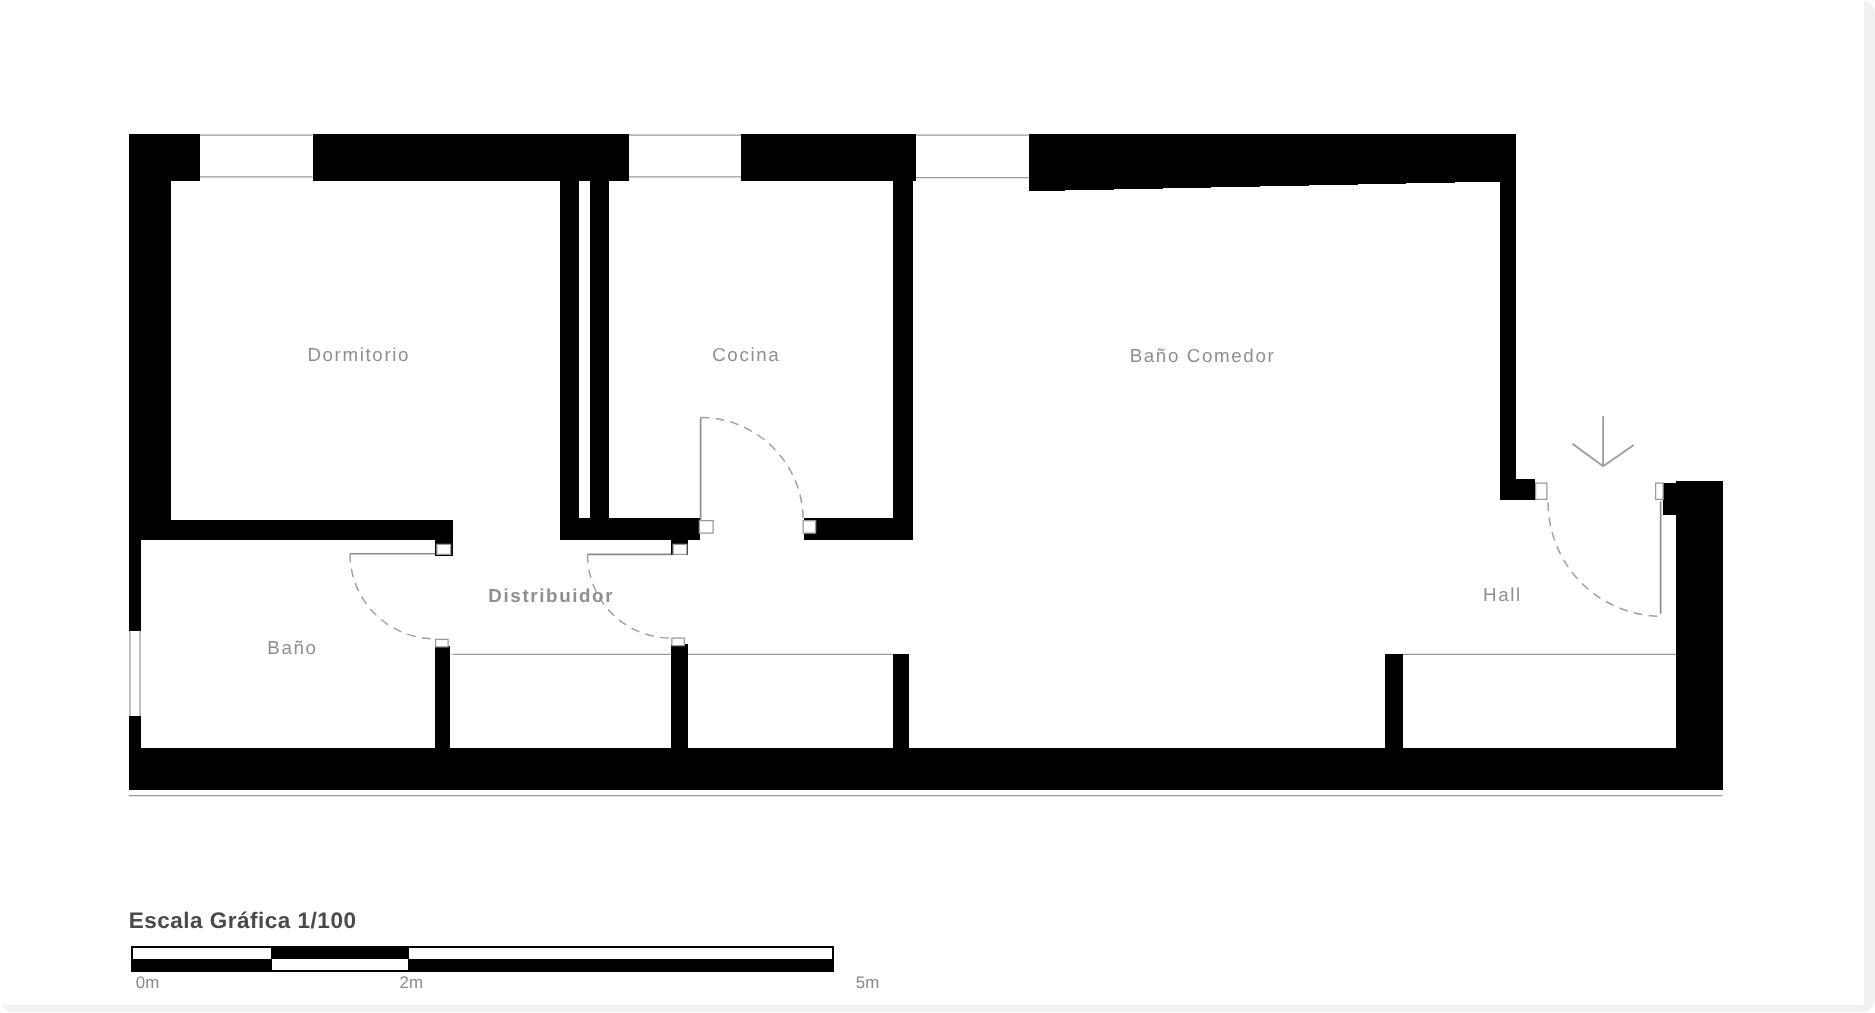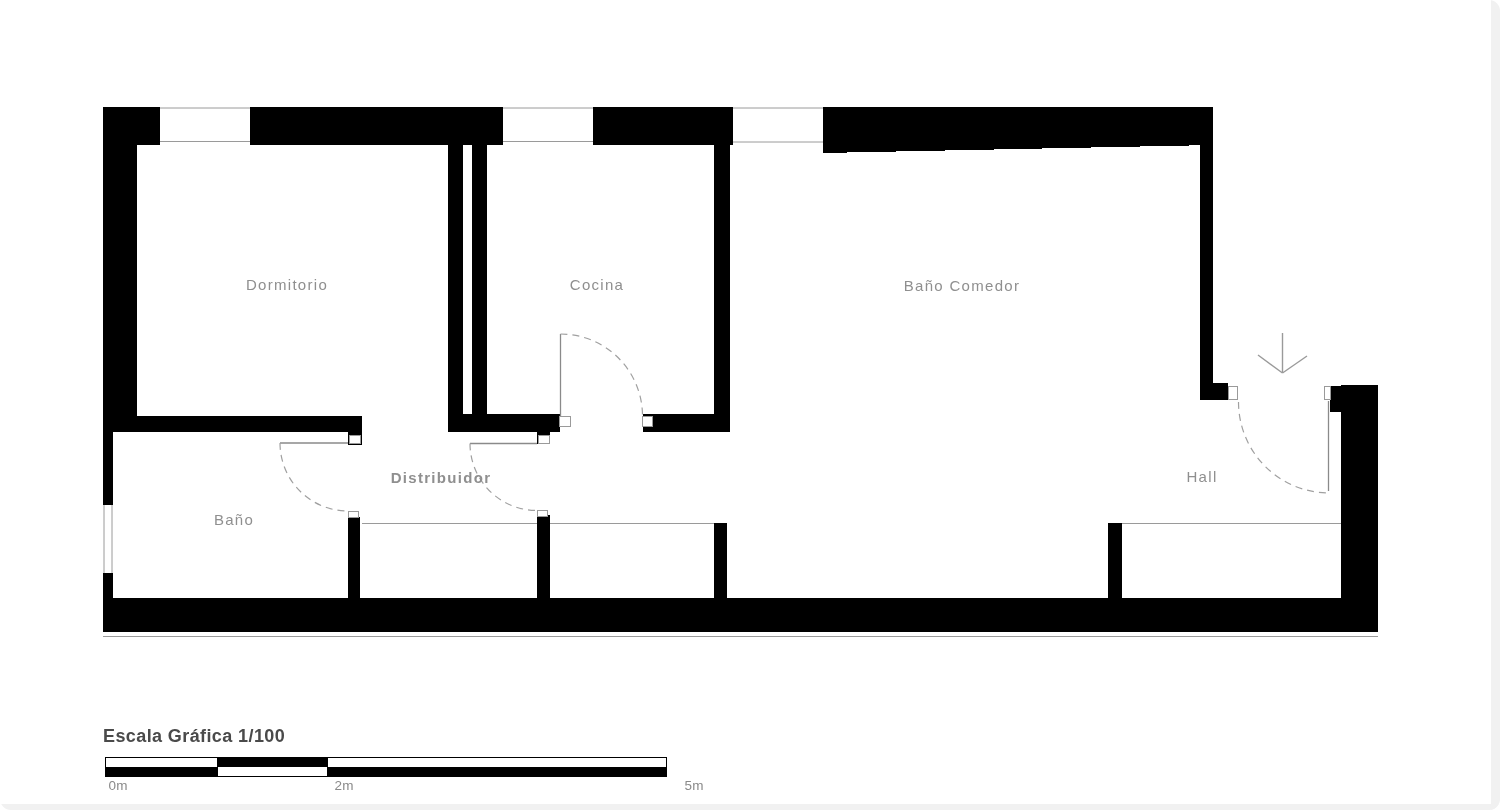--- a/index.html
+++ b/index.html
@@ -150,18 +150,18 @@
   <div class="room-label" style="left:287px;top:284px;">Dormitorio</div>
   <div class="room-label" style="left:597px;top:284px;">Cocina</div>
   <div class="room-label" style="left:962px;top:285px;">Baño Comedor</div>
   <div class="room-label" style="left:441px;top:477px;font-weight:bold;">Distribuidor</div>
   <div class="room-label" style="left:234px;top:519px;">Baño</div>
   <div class="room-label" style="left:1202px;top:476px;">Hall</div>
 
   <div class="scale-title">Escala Gráfica 1/100</div>
   <div class="scale-tick" style="left:118px;">0m</div>
   <div class="scale-tick" style="left:216px;margin-top:44px;">1m</div>
-  <div class="scale-tick" style="left:344px;">2m</div>
+  <div class="scale-tick" style="left:329px;">2m</div>
   <div class="scale-tick" style="left:694px;">5m</div>
 
   <div class="edge-right"></div>
   <div class="edge-bottom"></div>
 </div>
 
 </body></html>

